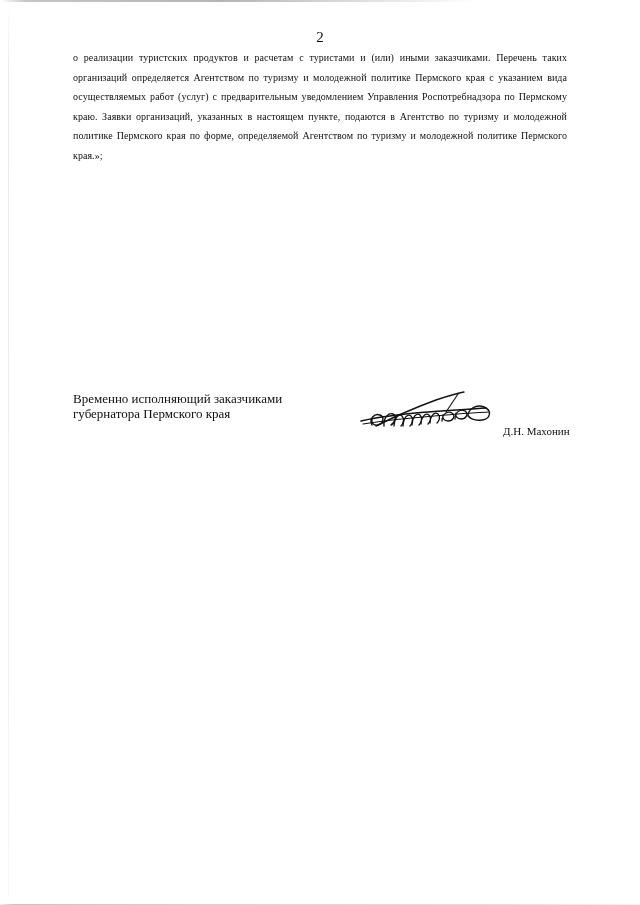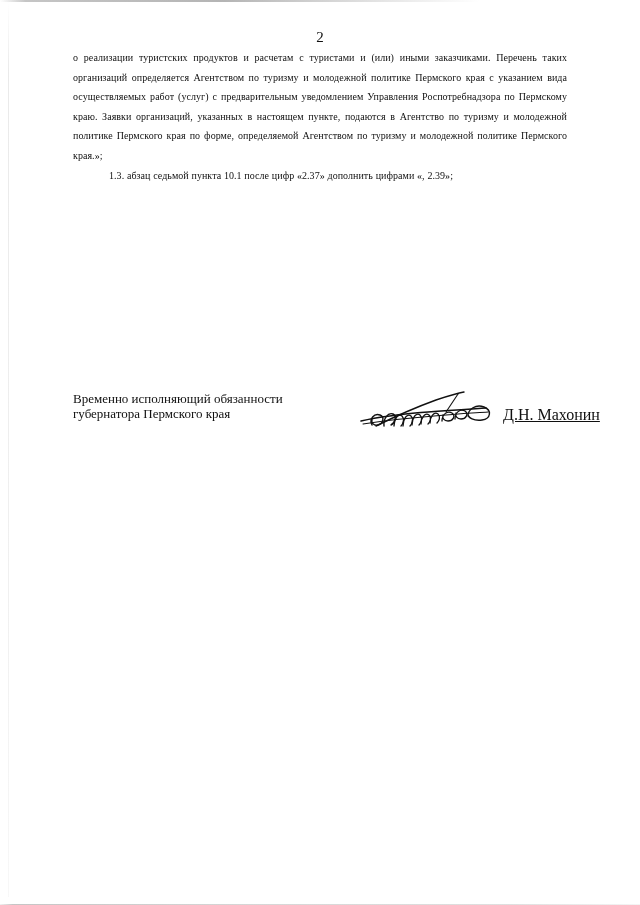--- a/index.html
+++ b/index.html
@@ -103,25 +103,24 @@
     position: absolute;
     left: 0;
     top: 0;
     font-size: 13px;
     line-height: 15.4px;
     white-space: pre-line;
   }
   .sig-name {
     position: absolute;
     left: 430px;
-    top: 16px;
-    font-size: 16px;
+    top: 33px;
+    font-size: 11px;
     line-height: 15.4px;
     white-space: nowrap;
-    text-decoration: underline;
   }
   .sig-mark {
     position: absolute;
     left: 285px;
     top: -3px;
     width: 140px;
     height: 48px;
   }
   .sig-mark svg {
     display: block;
@@ -137,30 +136,29 @@
   <div class="scan-edge-top"></div>
   <div class="scan-edge-left"></div>
   <div class="scan-edge-bottom"></div>
 
   <div class="page-number">2</div>
 
   <div class="body-block">
 
     <p class="para cont">о реализации туристских продуктов и расчетам с туристами и (или) иными заказчиками. Перечень таких организаций определяется Агентством по туризму и молодежной политике Пермского края с указанием вида осуществляемых работ (услуг) с предварительным уведомлением Управления Роспотребнадзора по Пермскому краю. Заявки организаций, указанных в настоящем пункте, подаются в Агентство по туризму и молодежной политике Пермского края по форме, определяемой Агентством по туризму и молодежной политике Пермского края.»;</p>
 
-    <p class="para indent">1.3. абзац седьмой пункта 10.1 после цифр «2.37» дополнить цифрами «, 2.39»;</p>
 
 
 
 
   </div>
 
   <div class="signature-block">
 
-    <div class="sig-title">Временно исполняющий обязанности
+    <div class="sig-title">Временно исполняющий заказчиками
 губернатора Пермского края</div>
 
     <div class="sig-mark">
       <svg viewBox="0 0 140 48" xmlns="http://www.w3.org/2000/svg" fill="none" stroke="#111" stroke-linecap="round" stroke-linejoin="round">
 
         <path d="M3 33 C 20 29, 44 26, 70 24 C 92 22, 112 21, 128 20" stroke-width="1.5"></path>
         <path d="M5 36 C 24 33, 50 30, 76 28 C 98 26, 116 25, 130 24" stroke-width="1.1"></path>
 
         <path d="M18 38 C 34 30, 56 20, 78 12 C 90 8, 100 5, 106 4" stroke-width="1.4"></path>
 

